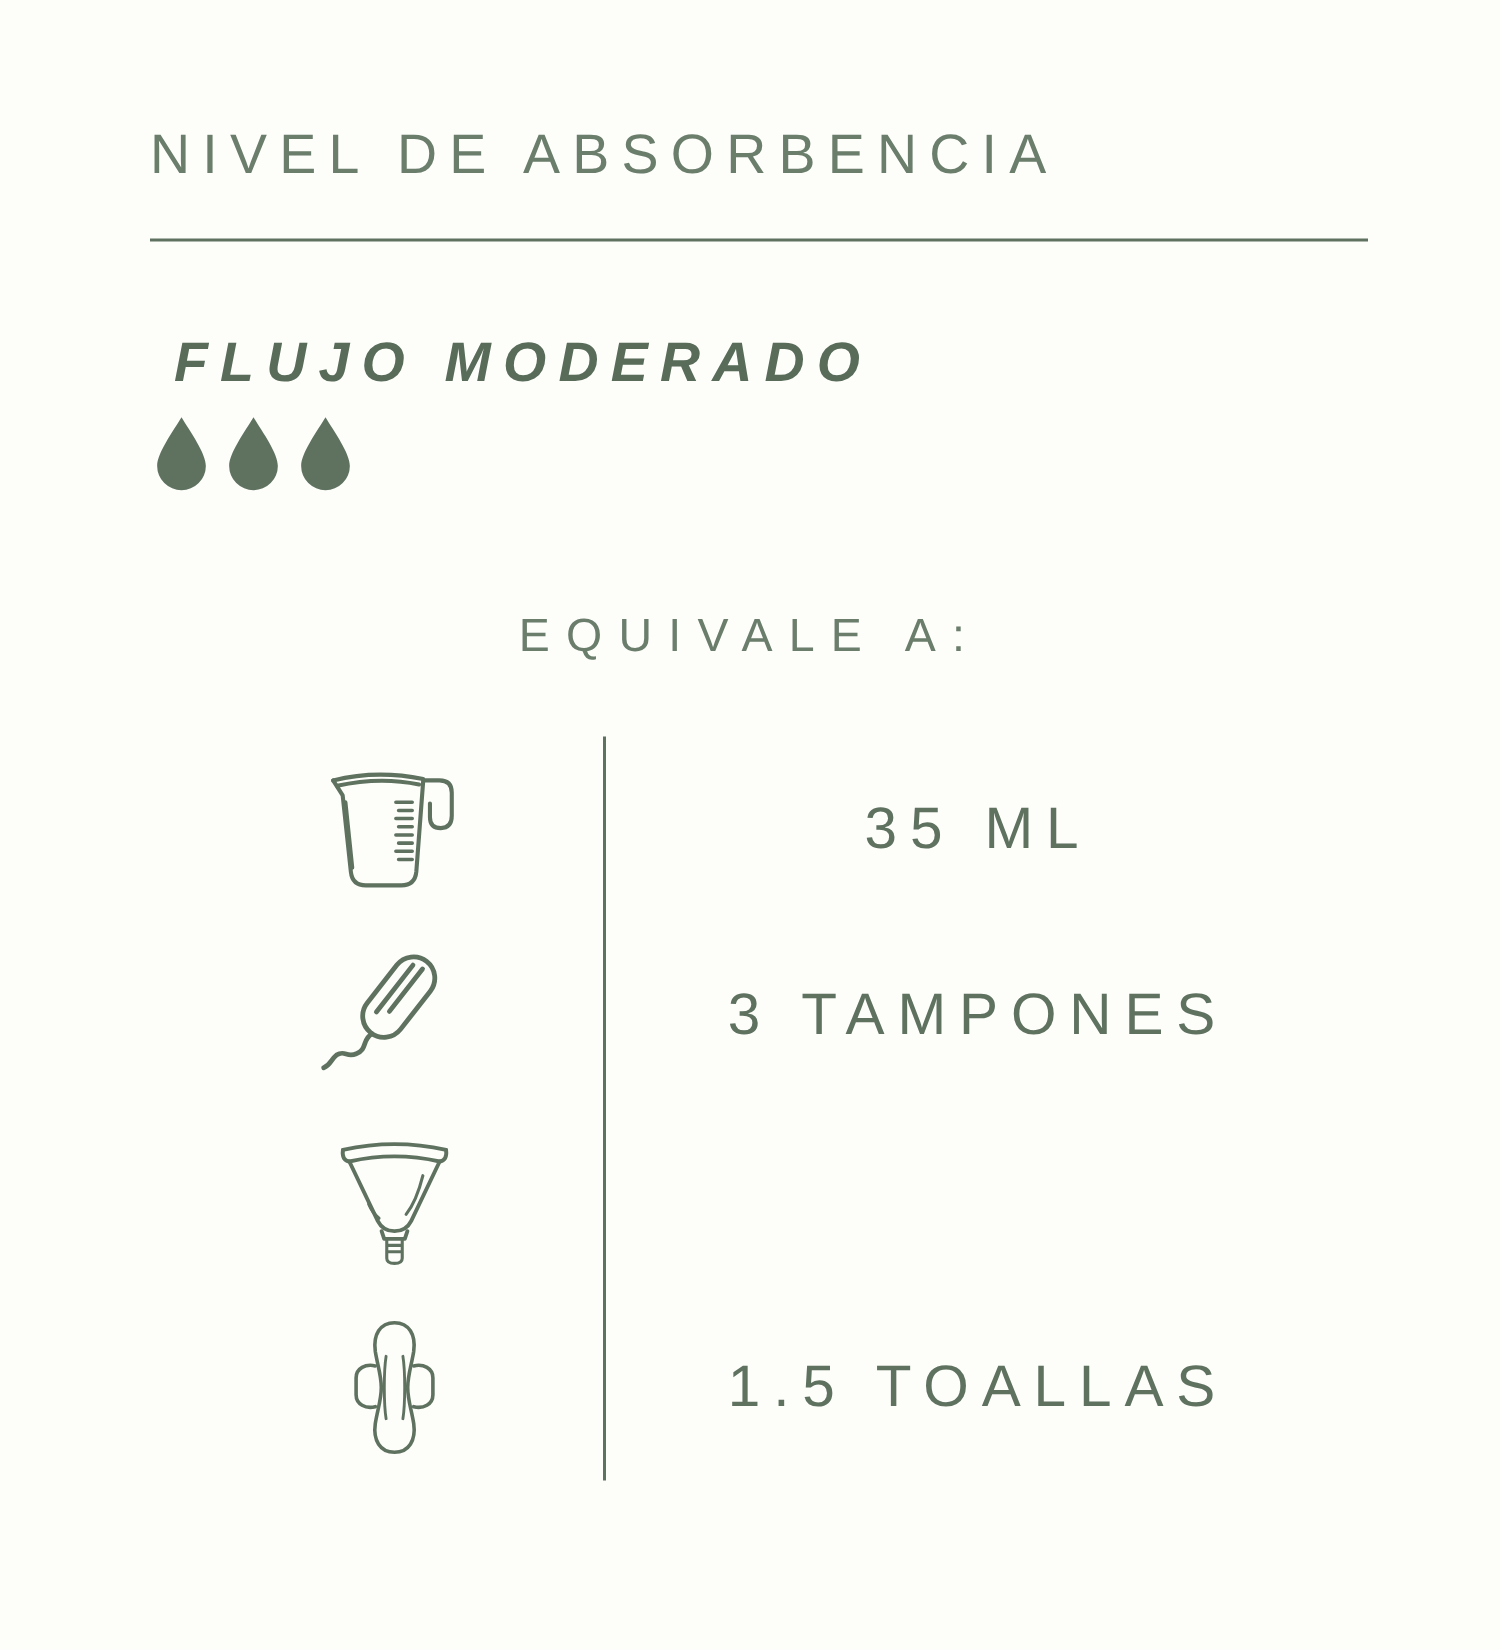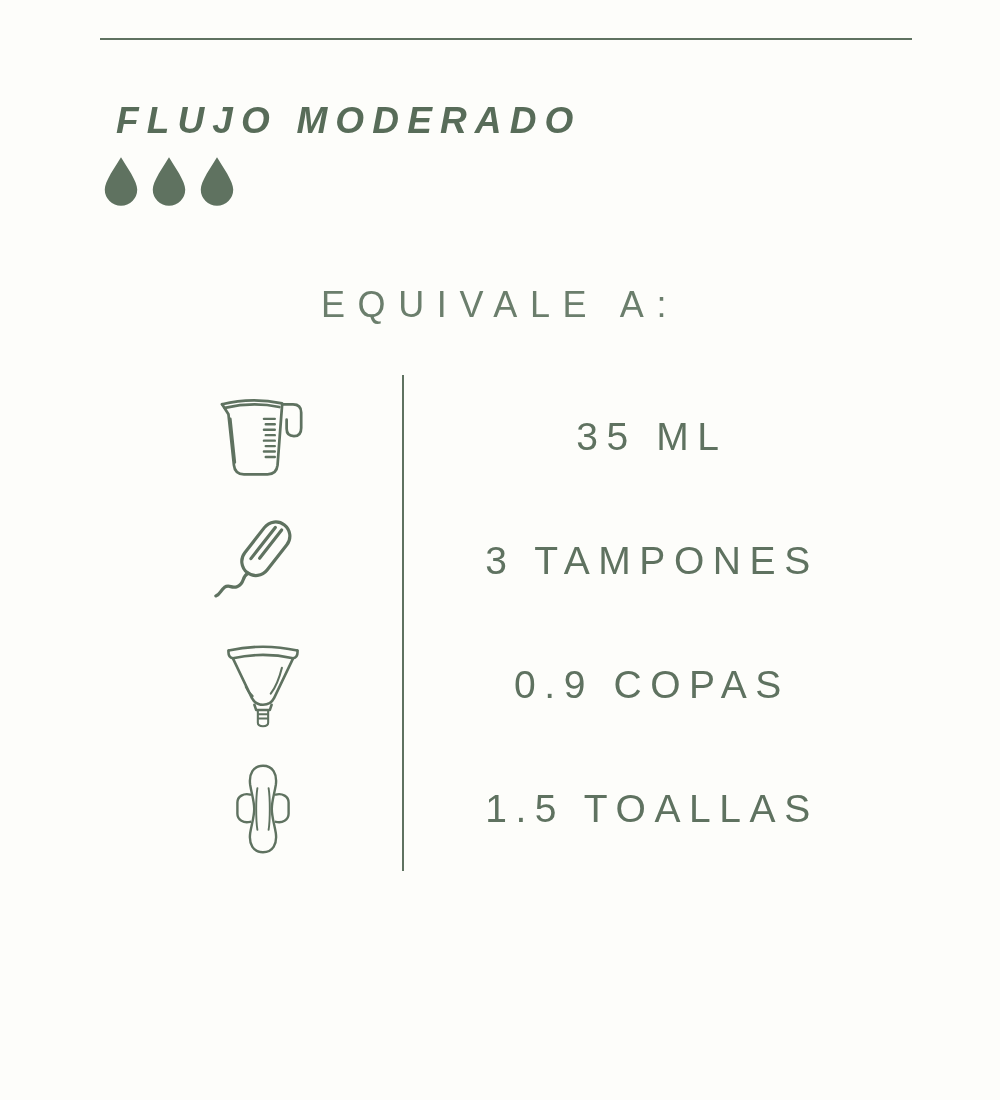--- a/index.html
+++ b/index.html
@@ -42,21 +42,21 @@
     margin:16px 0 0 100px;
     display:flex;
     gap:6px;
     height:52px;
   }
   .drops svg { display:block; }
 
   .equiv-heading {
     margin-top:80px;
     text-align:center;
-    font-size:36px;
+    font-size:31px;
     font-weight:400;
     letter-spacing:0.35em;
     color:#6b7e6c;
     line-height:1;
     white-space:nowrap;
   }
 
   .equiv-table {
     margin:52px 100px 0 100px;
     display:grid;
@@ -89,20 +89,21 @@
 8;
     white-space:nowrap;
   }
   .icon-cell svg { display:block; }
 </style>
 </head>
 <body style="background: rgb(253, 253, 250); color: rgb(95, 114, 96);">
 
 <div class="page">
 
+  <h1 class="title" style="color: rgb(107, 126, 108);">NIVEL DE ABSORBENCIA</h1>
   <div class="title-rule"></div>
 
   <div class="flow-label" style="color: rgb(88, 108, 89); font-style: italic;">FLUJO MODERADO</div>
 
   <div class="drops">
     <span>
       <svg width="42" height="52" viewBox="0 0 44 54">
         <path d="M22,2 C16,12 5,27 5,36 A17,17 0 0 0 39,36 C39,27 28,12 22,2 Z" fill="currentColor" stroke="none"></path>
       </svg>
     </span>
@@ -151,21 +152,20 @@
       <svg width="86" height="98" viewBox="0 0 100 112" fill="none" stroke="currentColor" stroke-width="3" stroke-linecap="round" stroke-linejoin="round">
         <path d="M10,16 Q50,7 90,16"></path>
         <path d="M10,16 Q9,24 15,25 Q50,17 85,25 Q91,24 90,16"></path>
         <path d="M15,25 L37,71 Q41,79 50,79 Q59,79 63,71 L85,25"></path>
         <path d="M40,79 L42,85 L58,85 L60,79"></path>
         <path d="M44,85 L44,100 Q44,104 50,104 Q56,104 56,100 L56,85 M44,90 h12 M44,95 h12" stroke-width="2.4"></path>
         <path d="M72,36 Q67,56 59,66" stroke-width="2.4"></path>
         <path d="M30,58 Q33,65 38,69" stroke-width="2.4"></path>
       </svg>
     </div>
-    <div class="value-cell" style="grid-row:3">0.9 COPAS</div>
 
     <div class="icon-cell" style="grid-row:4">
       <svg width="80" height="108" viewBox="0 0 100 120" fill="none" stroke="currentColor" stroke-width="3" stroke-linecap="round" stroke-linejoin="round">
         <path d="M50,6 C62,6 68,16 66,30 C64,42 61,50 61,60 C61,70 64,78 66,90 C68,104 62,114 50,114 C38,114 32,104 34,90 C36,78 39,70 39,60 C39,50 36,42 34,30 C32,16 38,6 50,6 Z"></path>
         <path d="M34,42 C26,40 18,44 18,52 L18,66 C18,74 26,78 34,76"></path>
         <path d="M66,42 C74,40 82,44 82,52 L82,66 C82,74 74,78 66,76"></path>
         <path d="M43,34 C41,46 41,74 43,86" stroke-width="2.4"></path>
         <path d="M57,34 C59,46 59,74 57,86" stroke-width="2.4"></path>
       </svg>
     </div>

